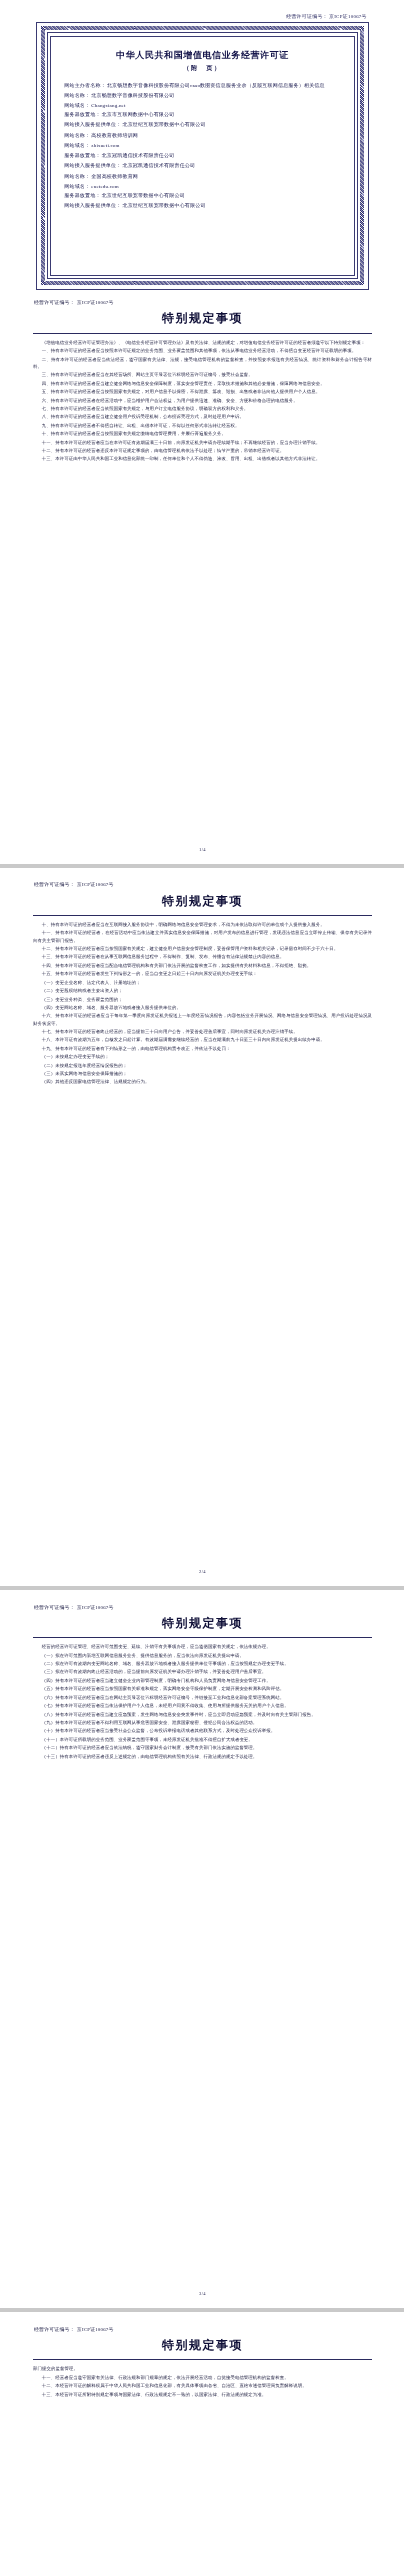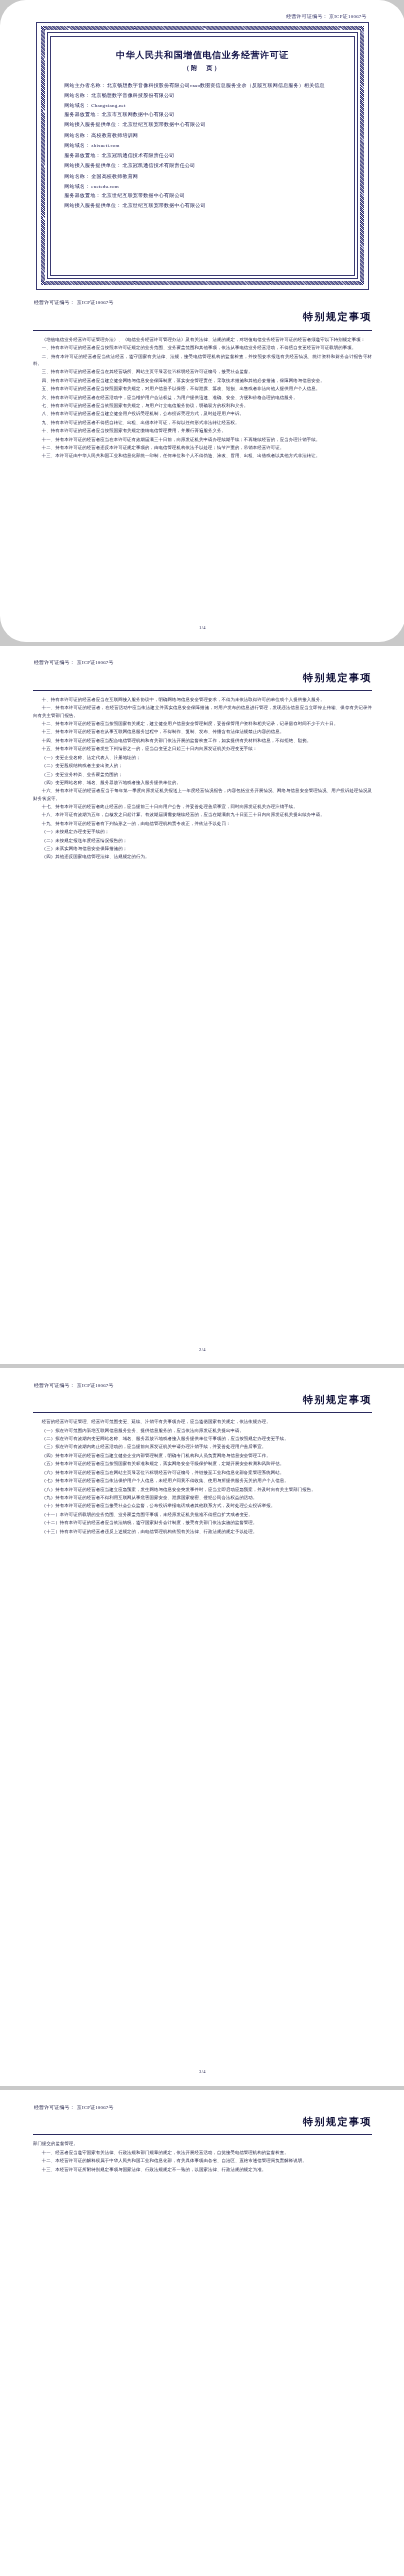--- a/index.html
+++ b/index.html
@@ -15,21 +15,21 @@
   }
   .page {
     width: 405px;
     box-sizing: border-box;
     background: #ffffff;
     position: relative;
     padding: 13.4px 33px 10.3px 33px;
     margin: 0 0 4.1px 0;
     overflow: hidden;
   }
-  .page-1 { height: 642px; border-radius: 26px; }
+  .page-1 { height: 864px; }
   .page-2 { height: 718px; }
   .page-3 { height: 718px; }
   .page-4 { height: 714px; }
 
   
   .cert-no-line {
     text-align: right;
     font-size: 4.9px;
     color: #1a1a55;
     line-height: 1.5;
@@ -102,22 +102,22 @@
     align-items: baseline;
     font-size: 4.9px;
     color: #16163f;
     margin: 0 0 5.2px 1px;
     letter-spacing: 0.2px;
   }
   .doc-head .h-label { margin-right: 2.1px; }
   .doc-head .h-value { }
 
   .section-title {
-    text-align: right;
-    font-size: 10px;
+    text-align: center;
+    font-size: 12px;
     font-weight: bold;
     letter-spacing: 1.5px;
     color: #101038;
     margin: 1px 0 5.2px 0;
   }
   .rule {
     border: none;
     border-top: 0.5px solid #2a2a5e;
     margin: 0 0 5.2px 0;
   }

